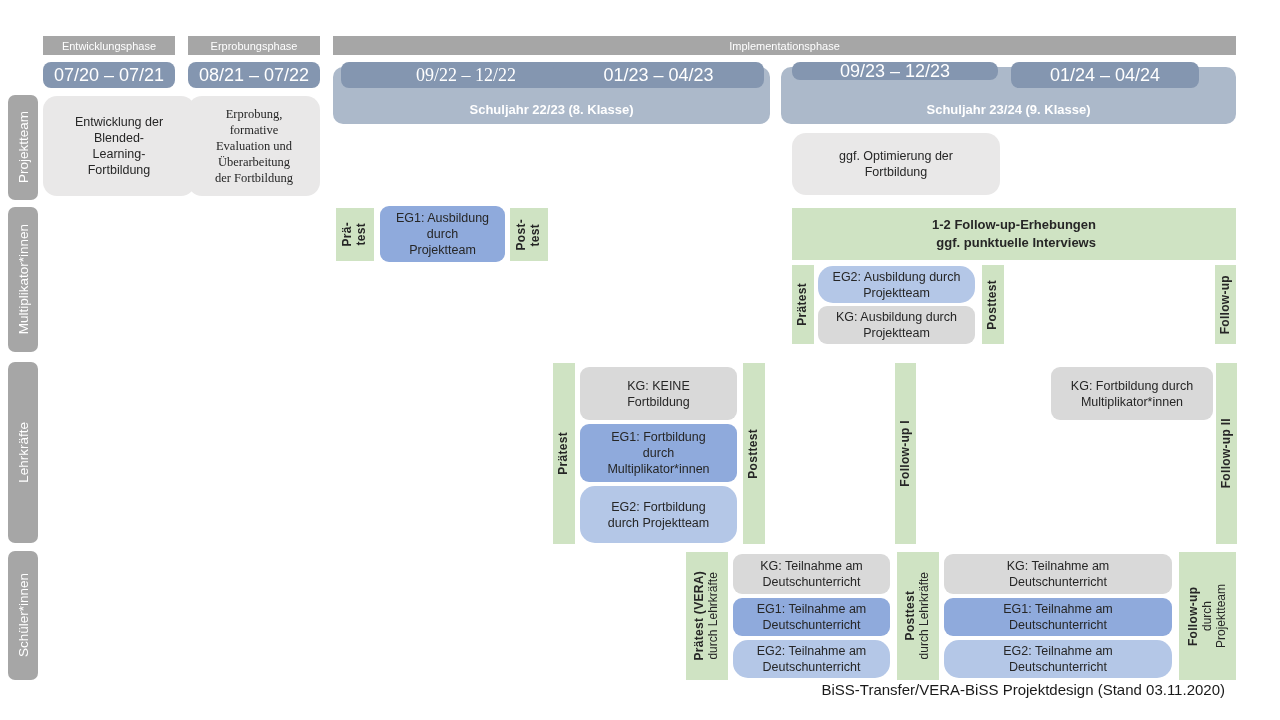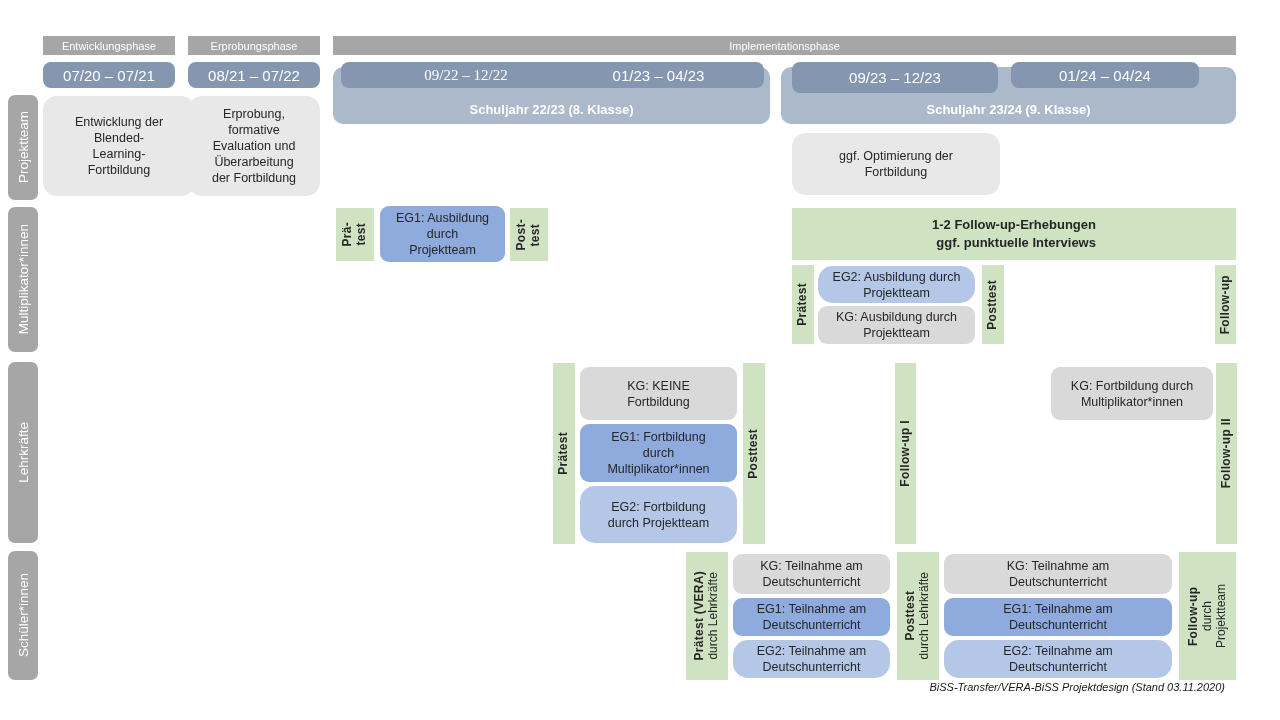--- a/index.html
+++ b/index.html
@@ -4,21 +4,21 @@
 <style>
   html,body{margin:0;padding:0;background:#fff;}
   .canvas{
     position:relative;width:1280px;height:720px;background:#fff;overflow:hidden;
     font-family:"Liberation Sans",sans-serif;color:#262626;
   }
   .abs{position:absolute;box-sizing:border-box;}
   .flexc{display:flex;align-items:center;justify-content:center;text-align:center;}
 
   .phase-bar{background:var(--phase_bar,#a6a6a6);color:#fff;font-size:11px;}
-  .date-bar{background:var(--date_bar,#8496b0);color:#fff;font-size:15px;border-radius:8px;}
+  .date-bar{background:var(--date_bar,#8496b0);color:#fff;font-size:18px;border-radius:8px;}
   .year-bar{
     background:var(--year_bar,#acb9ca);border-radius:10px;color:#fff;
     font-weight:bold;font-size:13px;display:flex;align-items:flex-end;justify-content:center;
     padding-bottom:7px;
   }
   .row-label{background:var(--phase_bar,#a6a6a6);border-radius:7px;color:#fff;font-size:13.5px;}
 
   .box{border-radius:9px;font-size:12.5px;line-height:1.28;}
   .box .txt{white-space:pre-line;}
   .box-bigr{border-radius:14px;}
@@ -27,21 +27,21 @@
   .blue-med{background:var(--box_blue_medium,#8faadc);}
   .blue-light{background:var(--box_blue_light,#b4c7e7);border-radius:15px;}
   .green{background:var(--box_green,#cfe3c3);border-radius:0;}
 
   .greenbox{background:var(--box_green,#cfe3c3);font-weight:bold;font-size:13px;line-height:1.35;}
   .greenbox .txt{white-space:pre-line;}
 
   .vtext{writing-mode:vertical-rl;transform:rotate(180deg);display:block;}
   .vbar{font-weight:bold;font-size:12px;letter-spacing:.3px;line-height:1.15;}
   .vbar .sub{font-weight:normal;letter-spacing:0;}
-  .footer{font-style:italic;font-size:11px;color:#1a1a1a;margin-left:10px;}
+  .footer{font-size:15px;color:#1a1a1a;margin-left:10px;}
 </style>
 </head>
 <body>
 
 <div class="canvas">
 
   <div class="abs flexc phase-bar" style="left:43px;top:36px;width:132px;height:19px;">
       <span>Entwicklungsphase</span>
     </div>
   <div class="abs flexc phase-bar" style="left:188px;top:36px;width:132px;height:19px;">
@@ -63,21 +63,21 @@
     </div>
   <div class="abs flexc date-bar" style="left:188px;top:62px;width:132px;height:26px;">
       <span>08/21 – 07/22</span>
     </div>
   <div class="abs flexc date-bar" style="left:341px;top:62px;width:250px;height:26px;font-family:Liberation Serif, serif;">
       <span>09/22 – 12/22</span>
     </div>
   <div class="abs flexc date-bar" style="left:553px;top:62px;width:211px;height:26px;">
       <span>01/23 – 04/23</span>
     </div>
-  <div class="abs flexc date-bar" style="left:792px;top:62px;width:206px;height:31px;">
+  <div class="abs flexc date-bar" style="left:792px;top:62px;width:206px;height:18px;">
       <span>09/23 – 12/23</span>
     </div>
   <div class="abs flexc date-bar" style="left:1011px;top:62px;width:188px;height:26px;">
       <span>01/24 – 04/24</span>
     </div>
 
   <div class="abs flexc row-label" style="left:8px;top:95px;width:30px;height:105px;">
       <span class="vtext">Projektteam</span>
     </div>
   <div class="abs flexc row-label" style="left:8px;top:207px;width:30px;height:145px;">
@@ -89,21 +89,21 @@
   <div class="abs flexc row-label" style="left:8px;top:551px;width:30px;height:129px;">
       <span class="vtext">Schüler*innen</span>
     </div>
 
   <div class="abs flexc box box-bigr gray-light" style="left:43px;top:96px;width:152px;height:100px;">
       <span class="txt">Entwicklung der
 Blended-
 Learning-
 Fortbildung</span>
     </div>
-  <div class="abs flexc box box-bigr gray-light" style="left:188px;top:96px;width:132px;height:100px;">
+  <div class="abs flexc box box-bigr gray-light" style="left:188px;top:96px;width:132px;height:100px;font-family:Liberation Serif, serif;">
       <span class="txt">Erprobung,
 formative
 Evaluation und
 Überarbeitung
 der Fortbildung</span>
     </div>
   <div class="abs flexc box box-bigr gray-light" style="left:792px;top:133px;width:208px;height:62px;">
       <span class="txt">ggf. Optimierung der
 Fortbildung</span>
     </div>

